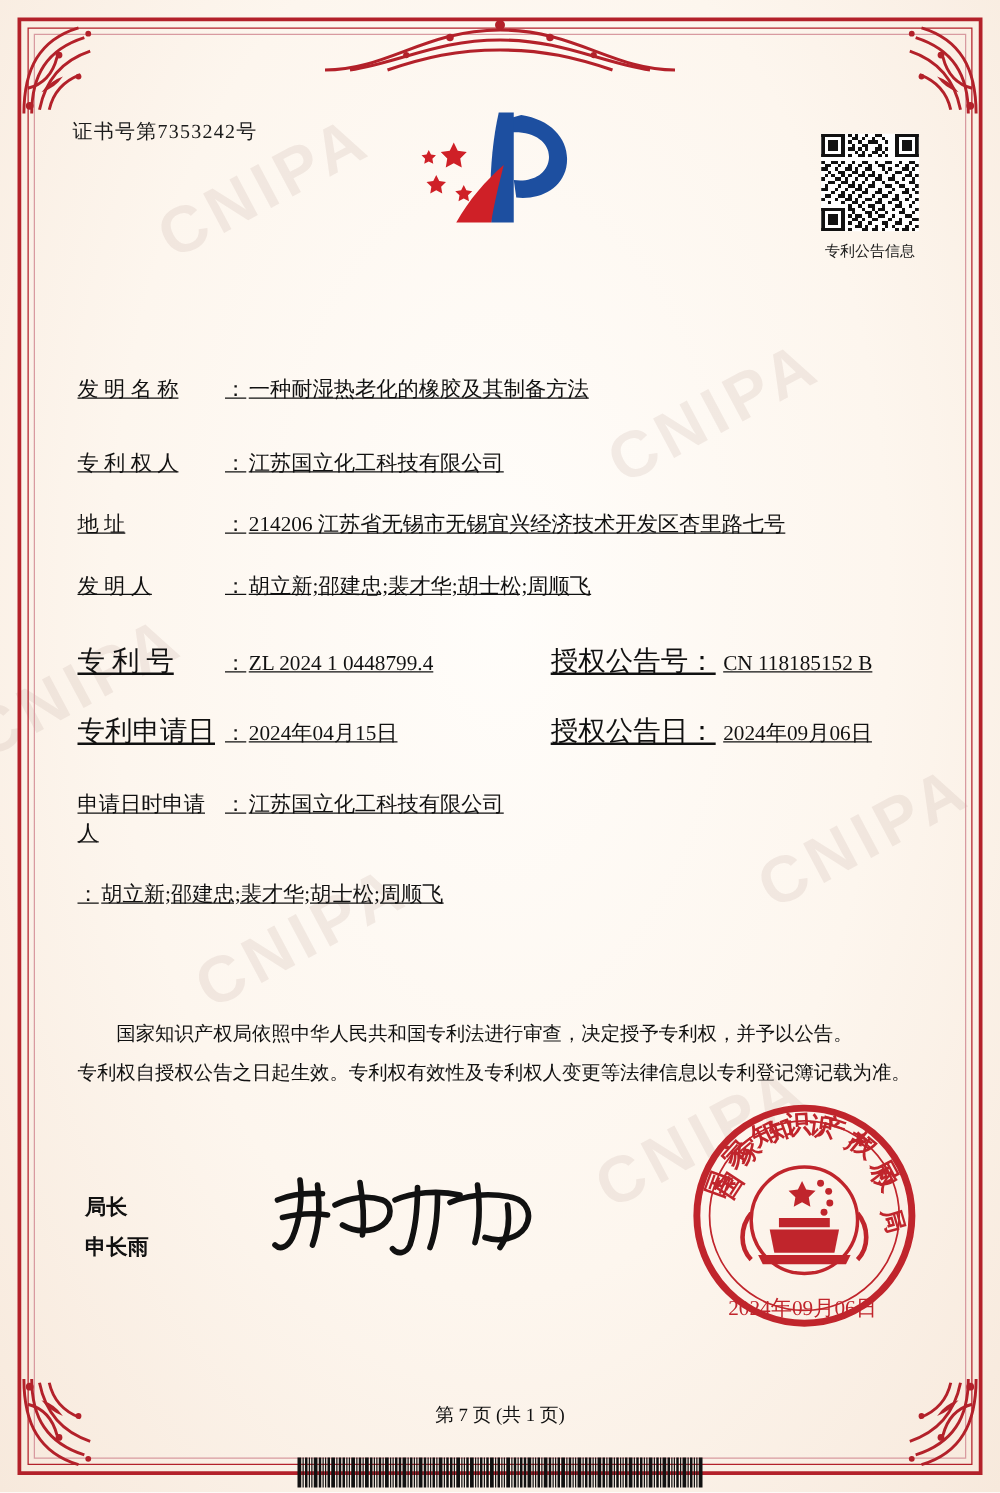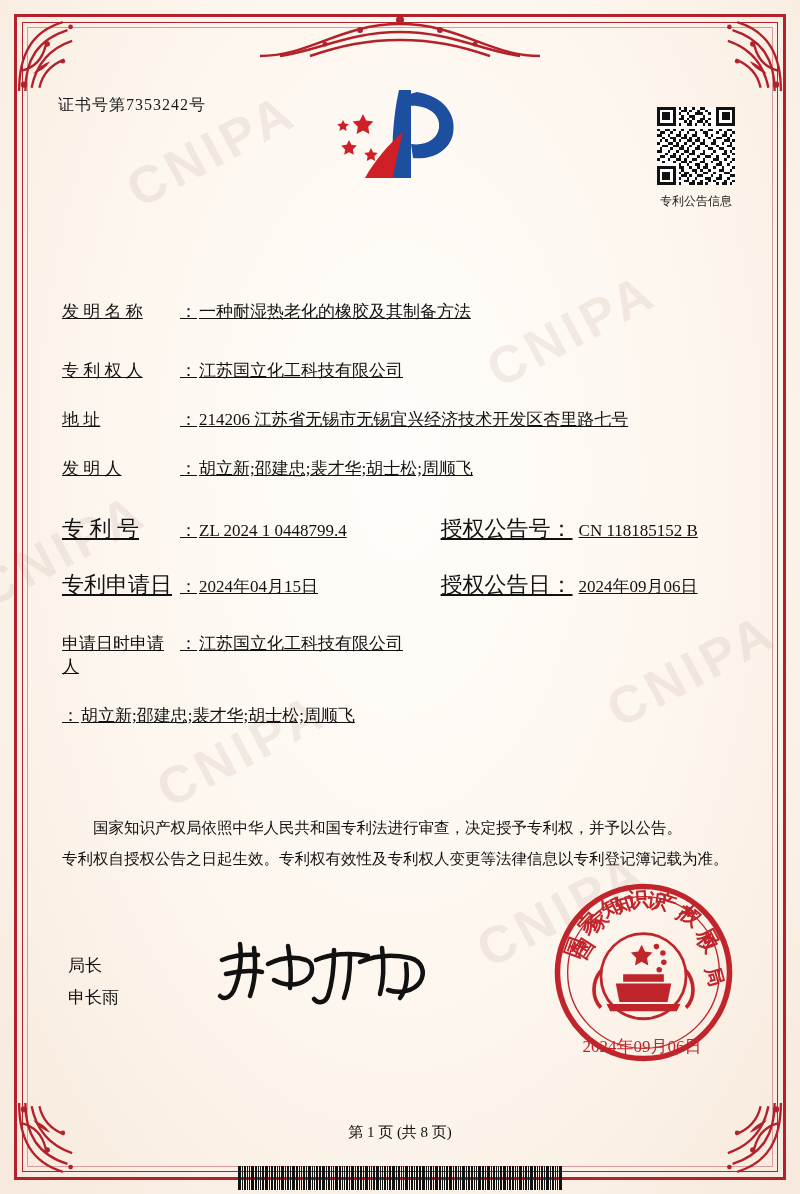--- a/index.html
+++ b/index.html
@@ -185,21 +185,21 @@
     text-align: justify;
   }
   .statement p { margin: 0; }
   .statement p.indent { text-indent: 2em; font-family: Liberation Serif, serif; }
 
   
   .sig-label {
     position: absolute;
     left: 68px; top: 950px;
     font-size: 17px;
-    font-weight: 400;
+    font-weight: 700;
     color: #111;
     line-height: 1.9;
   }
   .sig-hand {
     position: absolute;
     left: 210px; top: 930px;
     width: 230px; height: 80px;
     color: #111;
   }
   .sig-hand svg { width: 100%; height: 100%; display: block; }
@@ -712,21 +712,21 @@
         <text transform="translate(82,32) rotate(-20)">知</text>
         <text transform="translate(114,30) rotate(8)">识</text>
         <text transform="translate(143,45) rotate(30)">产</text>
         <text transform="translate(163,72) rotate(52)">权</text>
         <text transform="translate(170,106) rotate(74)">局</text>
       </g>
     </svg>
   </div>
   <div class="seal-date">2024年09月06日</div>
 
-  <div class="page-no">第 1 页 (共 8 页)</div>
+  <div class="page-no">第 7 页 (共 1 页)</div>
 
   <div class="barcode">
     <div class="bars" id="bars">
         <i style="width: 3px;"></i>
         <i style="width: 1px;"></i>
         <i style="width: 2px;"></i>
         <i style="width: 1px;"></i>
         <i style="width: 1px;"></i>
         <i style="width: 3px;"></i>
         <i style="width: 2px;"></i>

